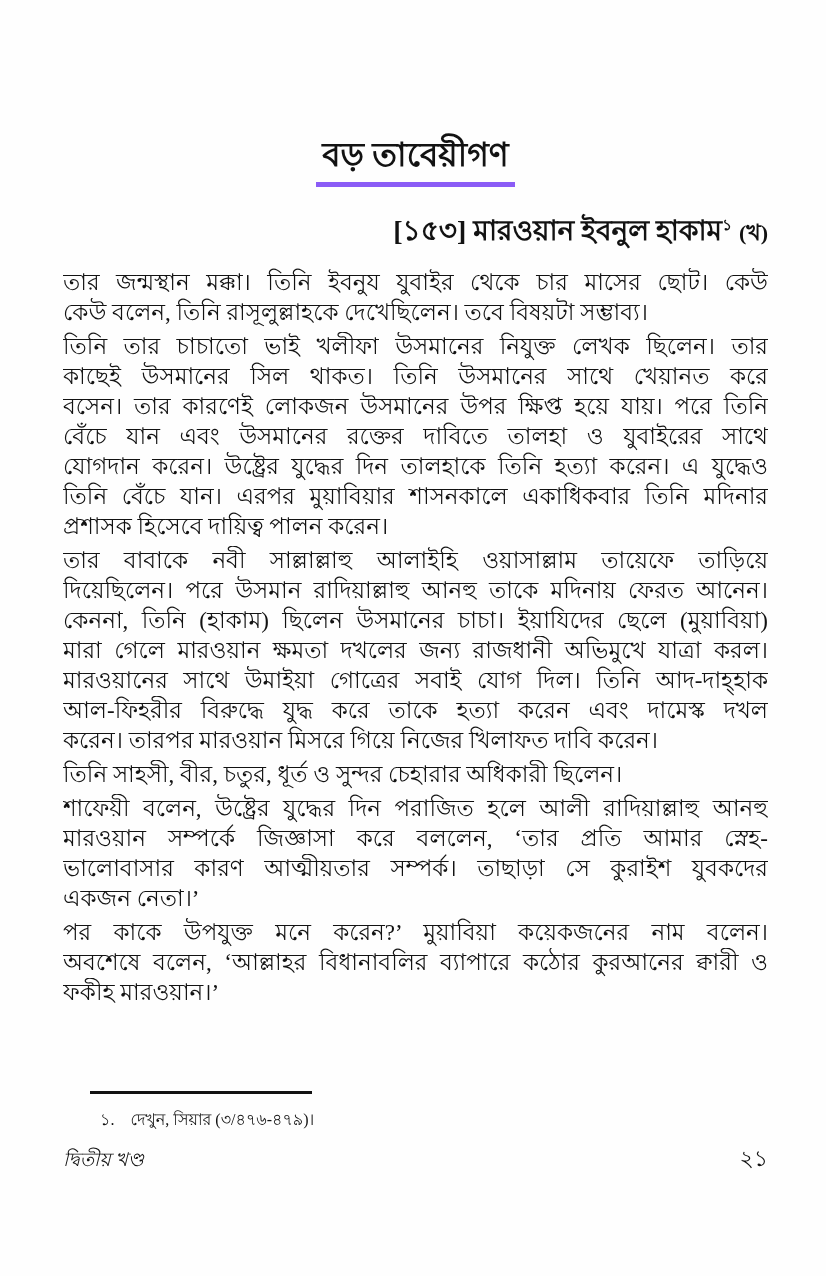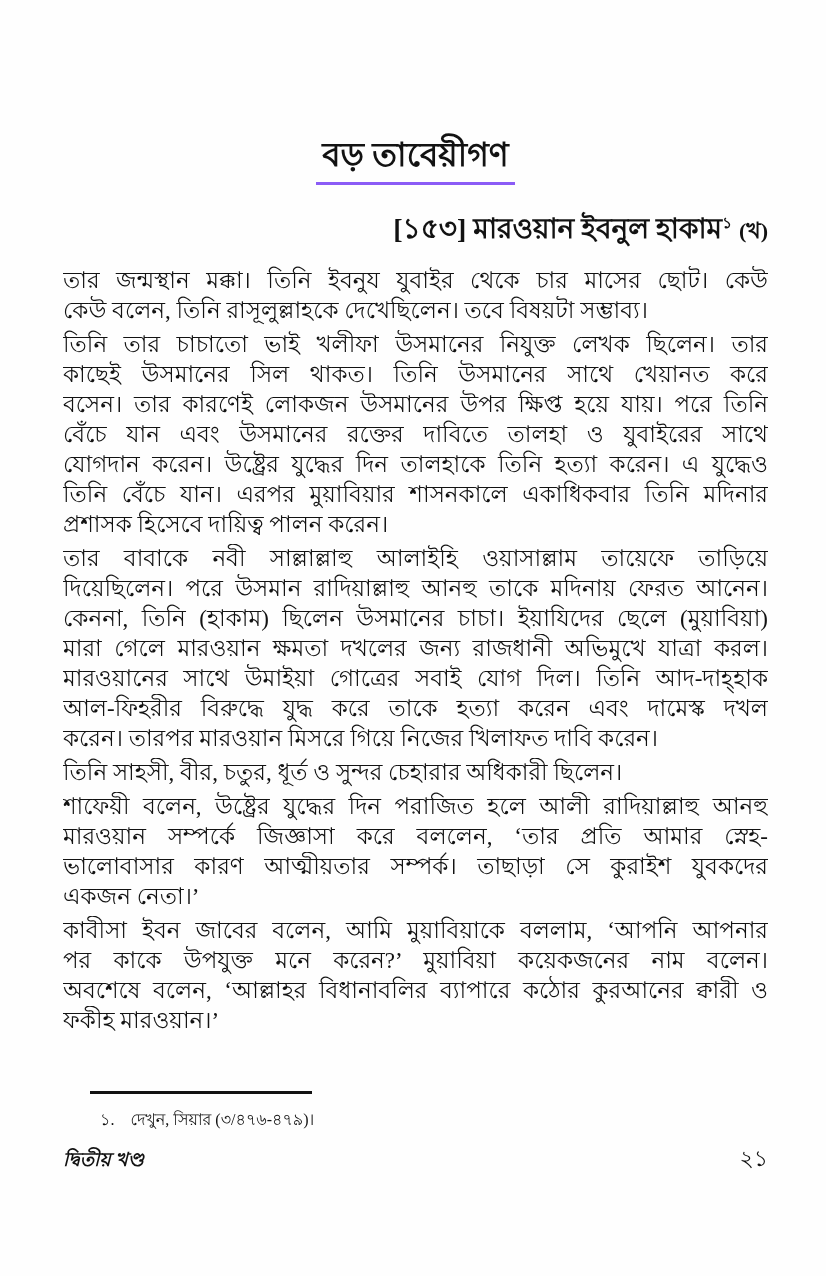--- a/index.html
+++ b/index.html
@@ -22,21 +22,21 @@
   .title {
     text-align: center;
     font-size: 33px;
     font-weight: 700;
     line-height: 41px;
     margin: 0 0 24px 0;
   }
   .title .title-text {
     display: inline-block;
     padding: 0 6px 6px 6px;
-    border-bottom: 3px solid #8b5cf6;
+    border-bottom: 5px solid #8b5cf6;
   }
   .heading {
     text-align: right;
     font-size: 28px;
     font-weight: 700;
     line-height: 40px;
     margin: 0 0 15px 0;
   }
   .heading sup {
     font-size: 15px;
@@ -92,21 +92,21 @@
     left: 63px;
     right: 58px;
     top: 1141px;
     display: flex;
     justify-content: space-between;
     align-items: baseline;
   }
   .footer-volume {
     font-size: 19px;
     font-style: italic;
-    font-weight: 700;
+    font-weight: 400;
   }
   .footer-pagenum {
     font-size: 22px;
     font-family: Liberation Mono, monospace;
   }
 </style>
 </head>
 <body>
 
 <div class="page">
@@ -153,21 +153,20 @@
     </div>
 
     <div class="paragraph">
       <div class="line">শাফেয়ী বলেন, উষ্ট্রের যুদ্ধের দিন পরাজিত হলে আলী রাদিয়াল্লাহু আনহু</div>
       <div class="line">মারওয়ান সম্পর্কে জিজ্ঞাসা করে বললেন, ‘তার প্রতি আমার স্নেহ-</div>
       <div class="line">ভালোবাসার কারণ আত্মীয়তার সম্পর্ক। তাছাড়া সে কুরাইশ যুবকদের</div>
       <div class="line last">একজন নেতা।’</div>
     </div>
 
     <div class="paragraph">
-      <div class="line">কাবীসা ইবন জাবের বলেন, আমি মুয়াবিয়াকে বললাম, ‘আপনি আপনার</div>
       <div class="line">পর কাকে উপযুক্ত মনে করেন?’ মুয়াবিয়া কয়েকজনের নাম বলেন।</div>
       <div class="line">অবশেষে বলেন, ‘আল্লাহর বিধানাবলির ব্যাপারে কঠোর কুরআনের ক্বারী ও</div>
       <div class="line last">ফকীহ মারওয়ান।’</div>
     </div>
 
   </div>
 
   <div class="footnote-area">
     <div class="footnote-rule"></div>
     <div class="footnote-line">

